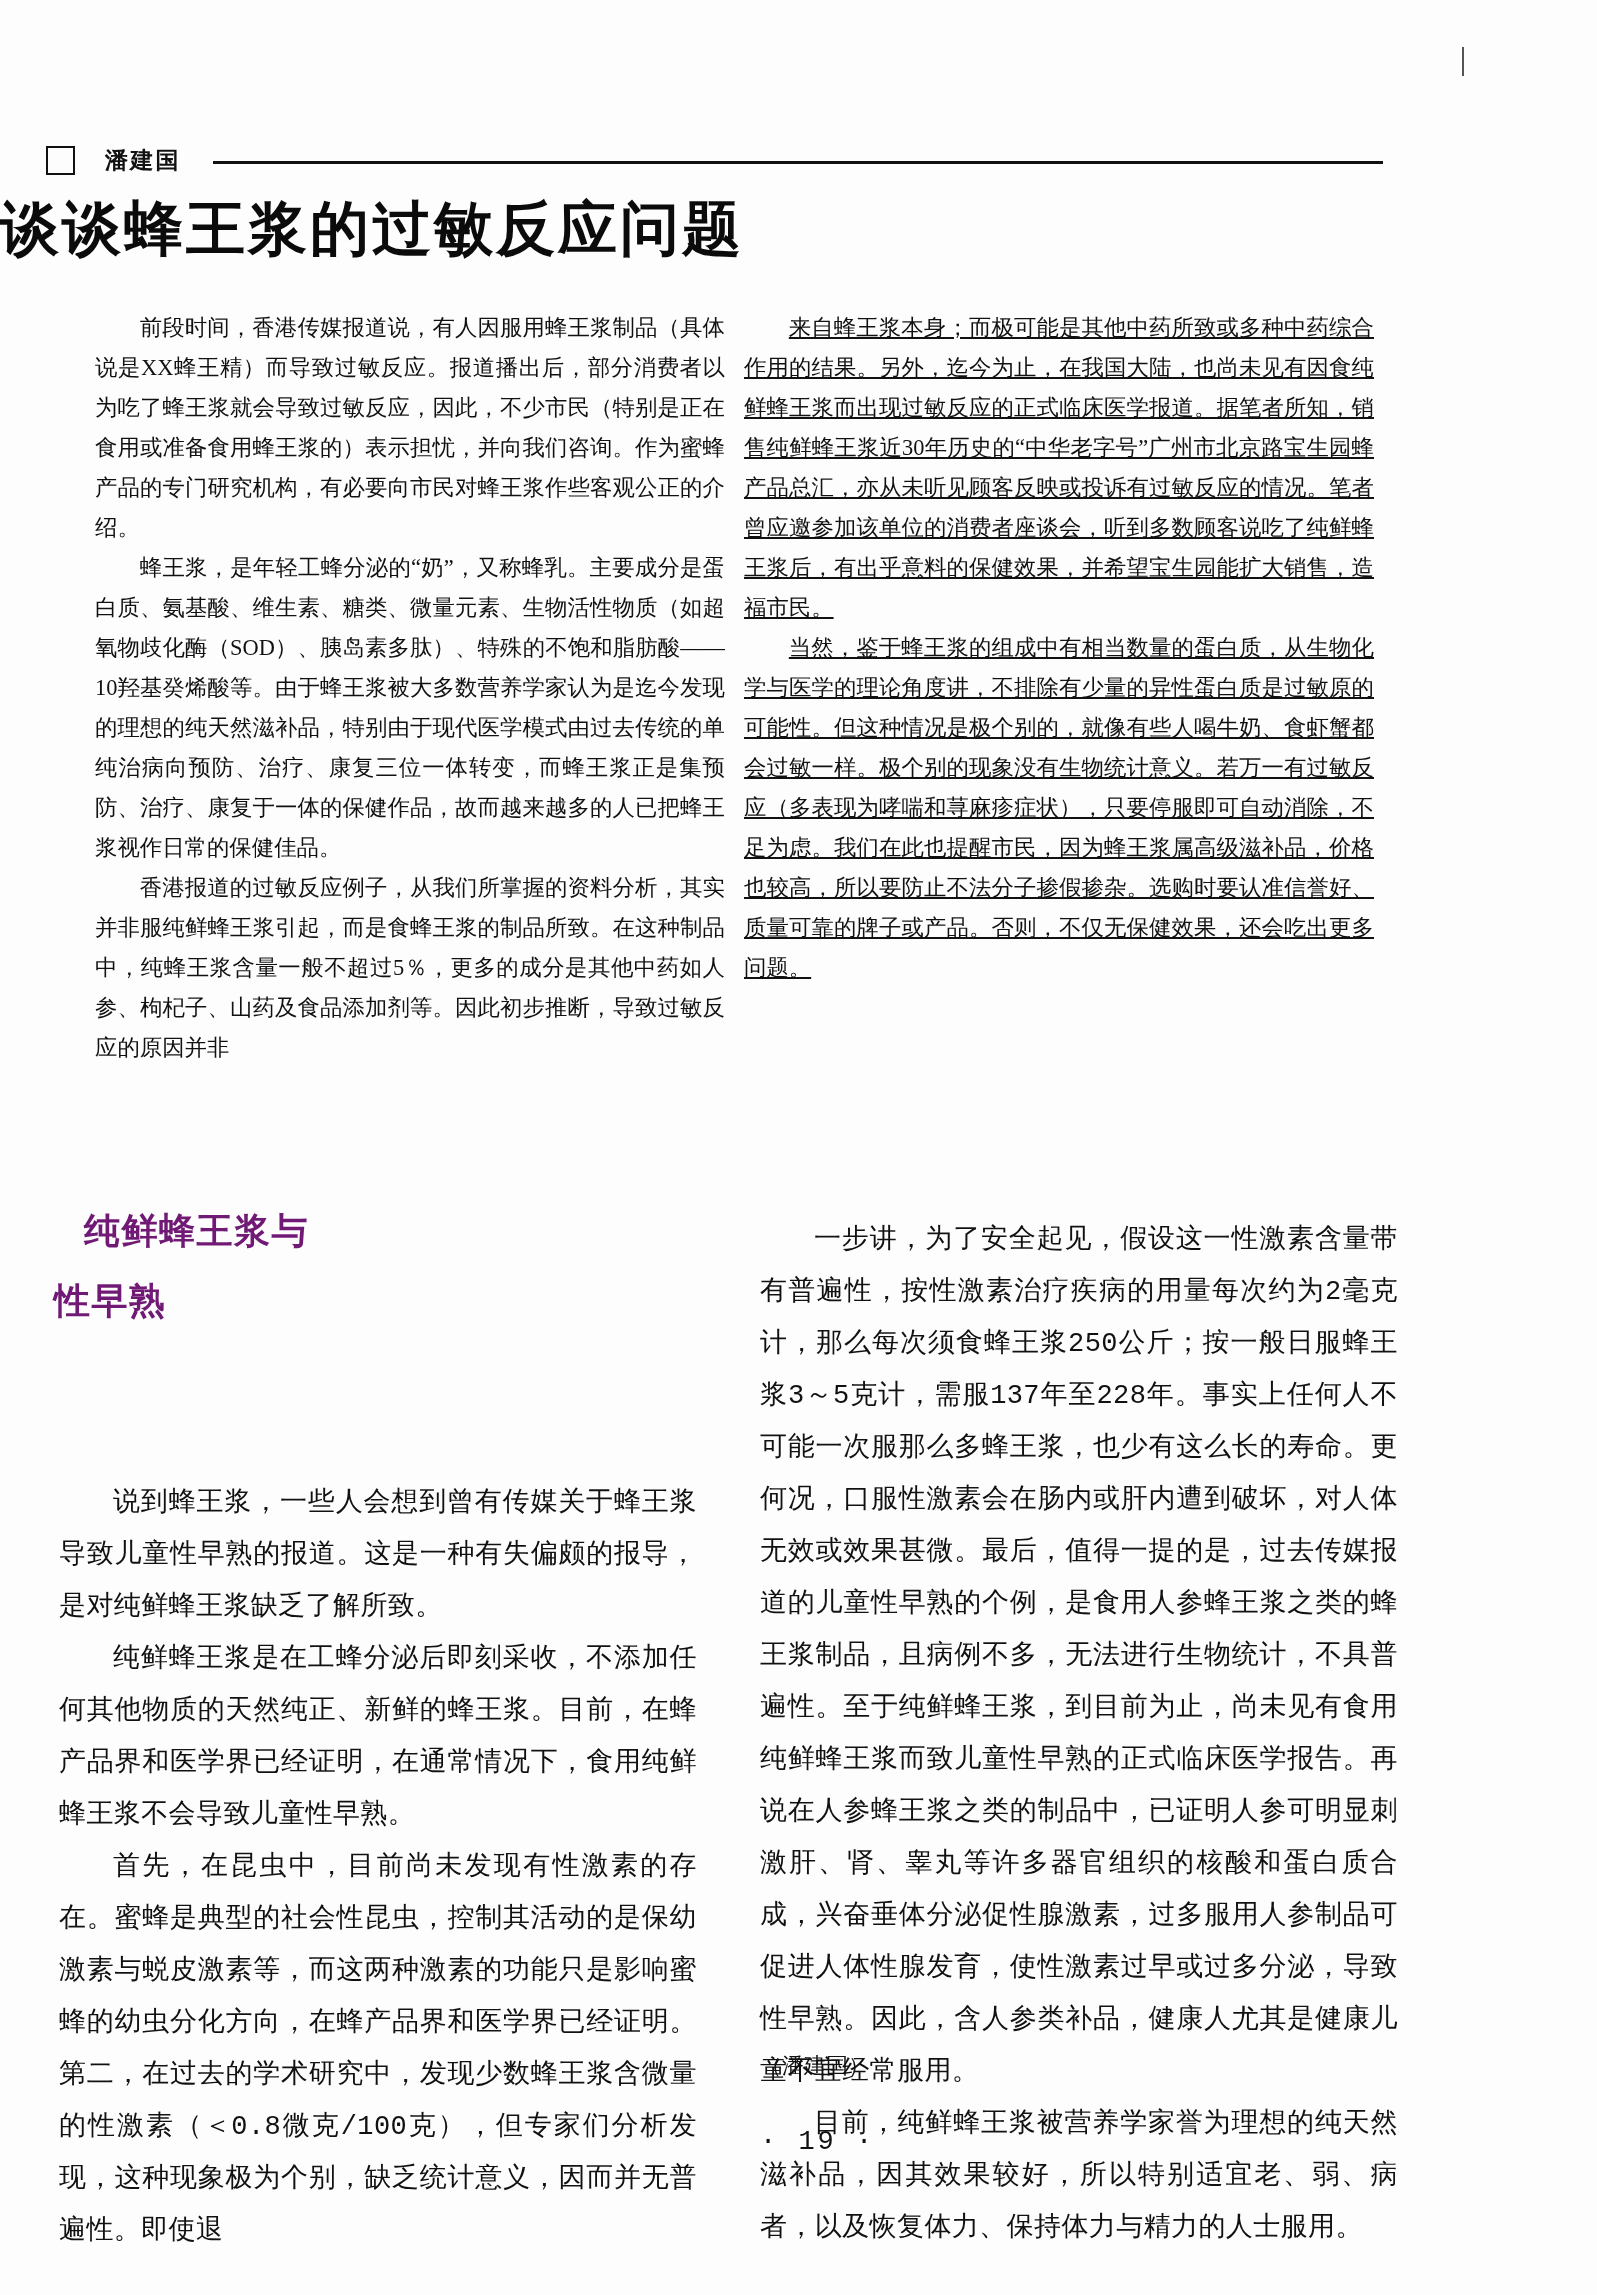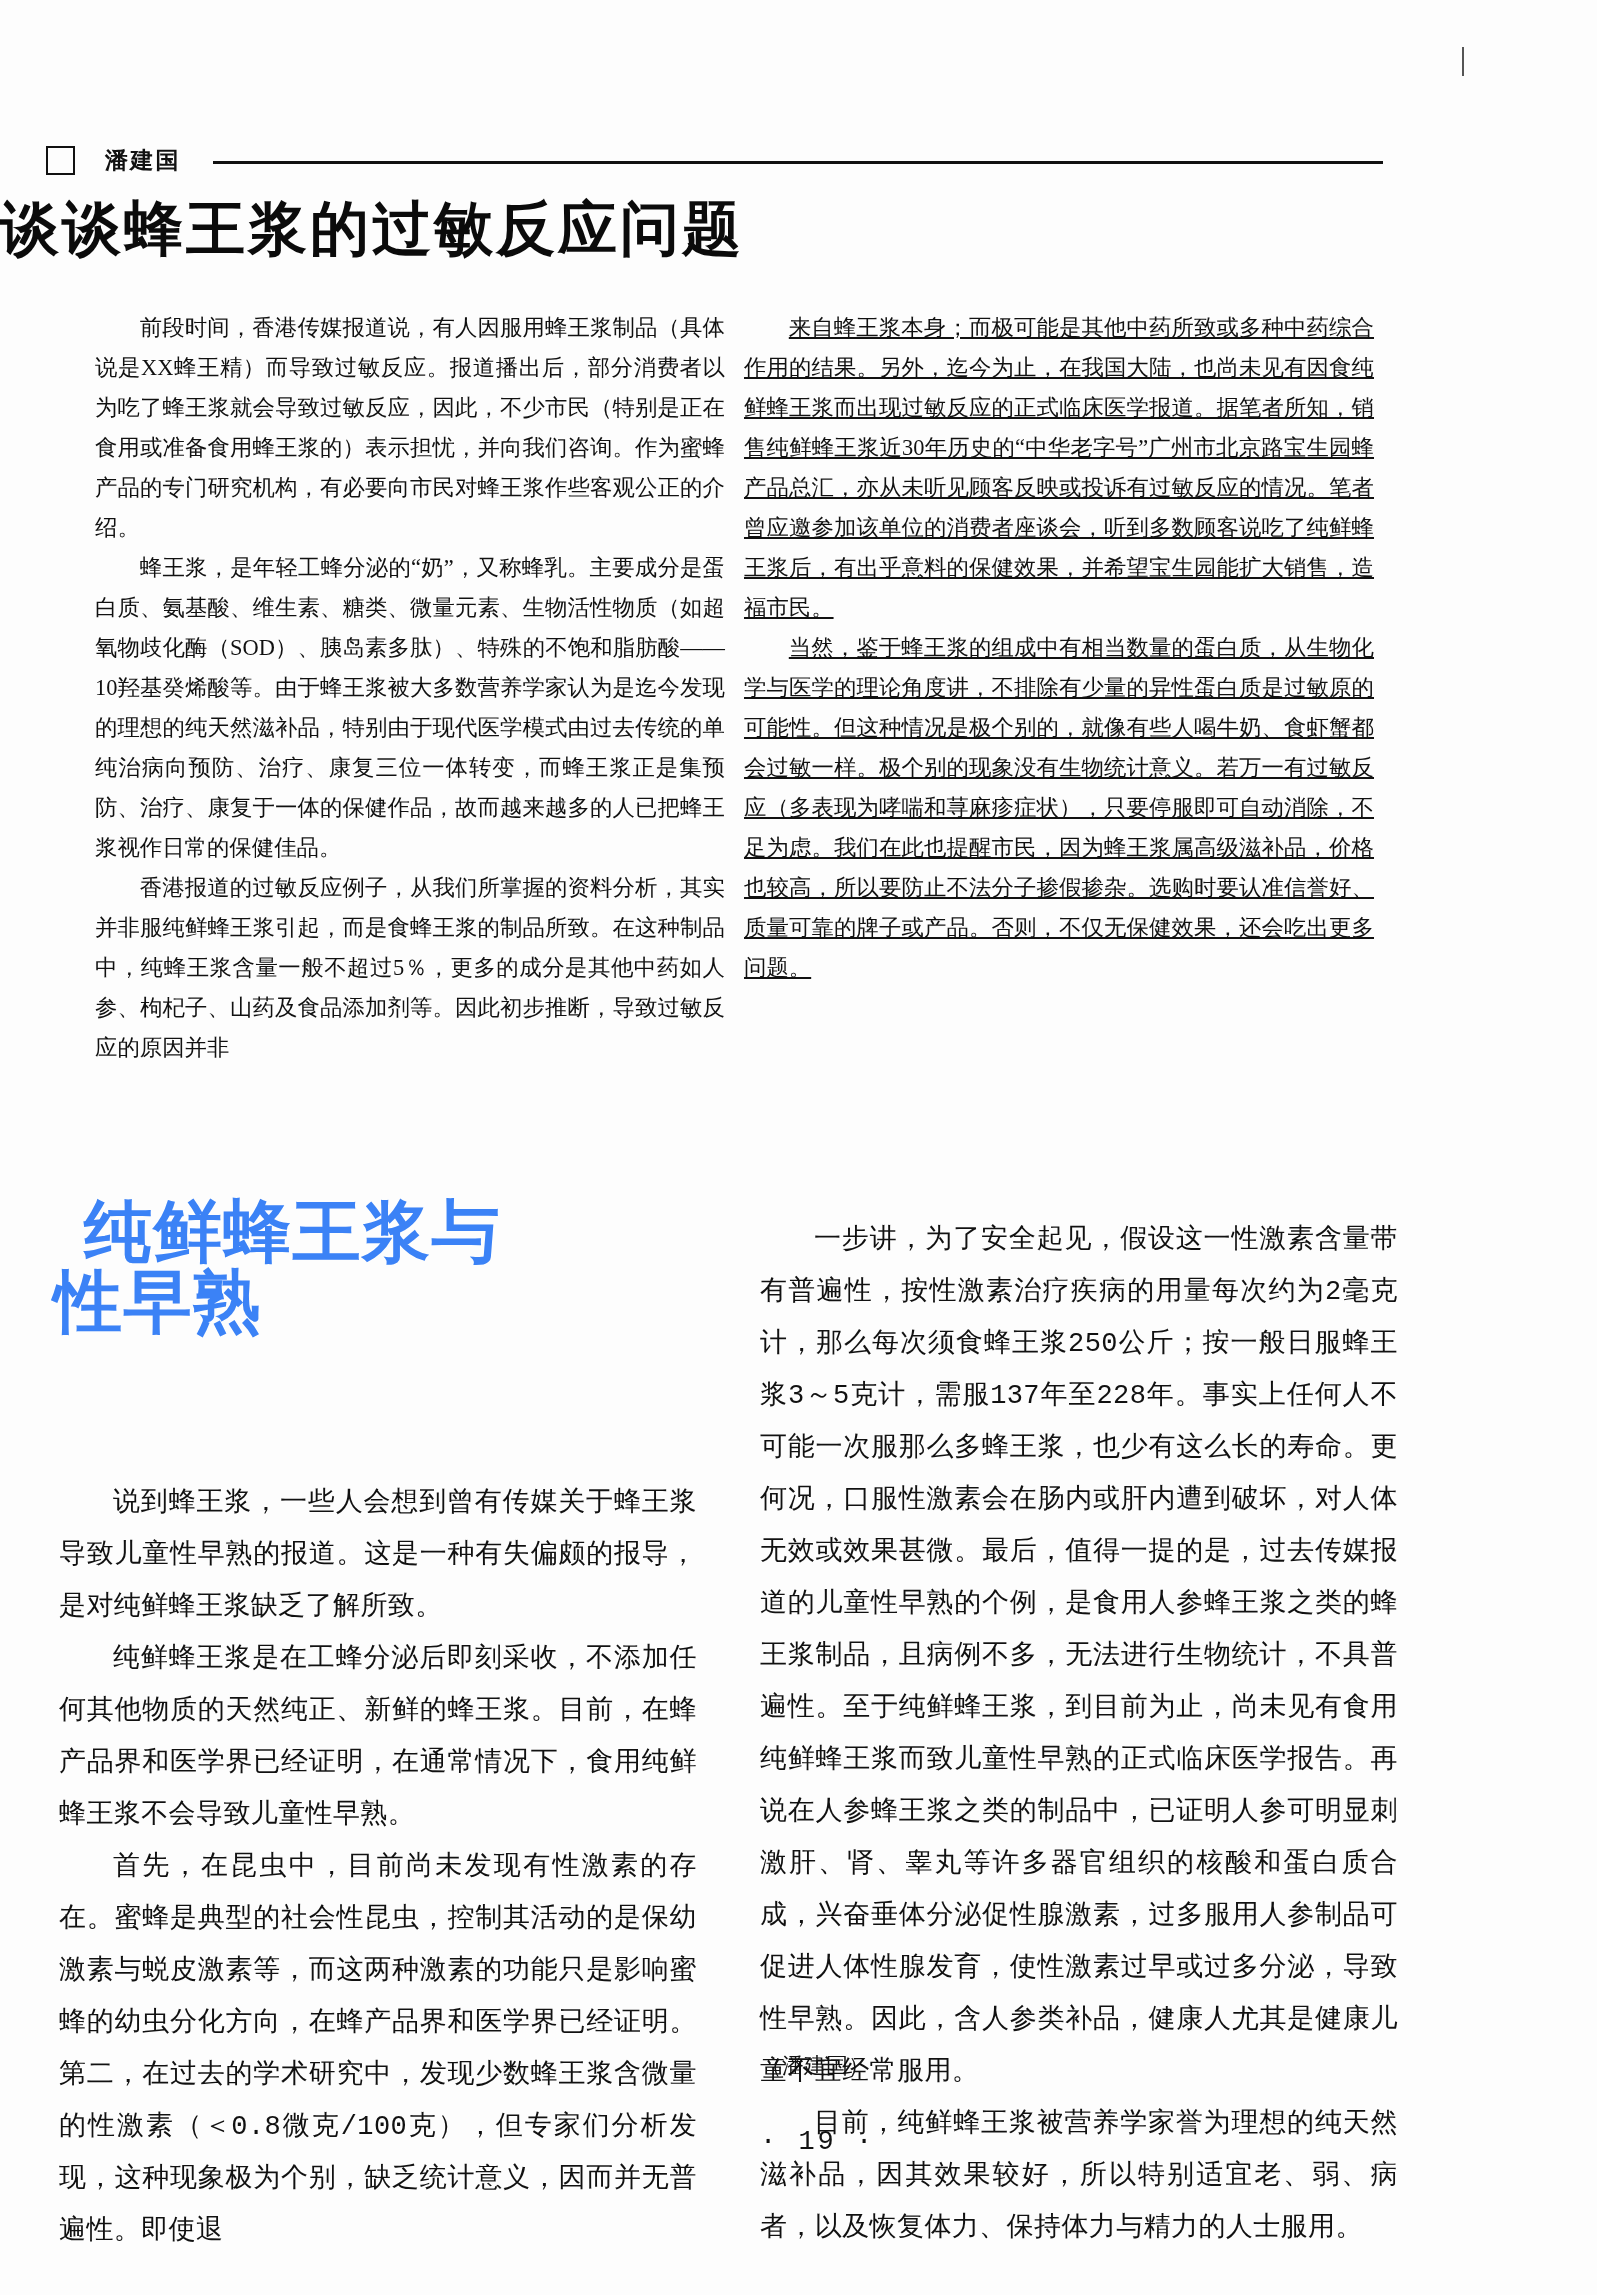--- a/index.html
+++ b/index.html
@@ -105,26 +105,26 @@
     width: 630px;
     text-decoration: underline;
   }
 
   
   .sub-title {
     position: absolute;
     left: 84px;
     top: 1196px;
     width: 608px;
-    font-family: Liberation Sans, sans-serif;
+    font-family: Liberation Serif, serif;
     font-weight: bold;
-    font-size: 68px;
+    font-size: 36px;
     line-height: 70px;
     letter-spacing: 1.5px;
-    color: #3b82f6;
+    color: #701a75;
   }
   .sub-title .l2 { display: block; margin-left: -30px; }
 
   
   .col2 {
     position: absolute;
     font-family: Liberation Mono, monospace;
     font-size: 27px;
     line-height: 52px;
     text-align: justify;

